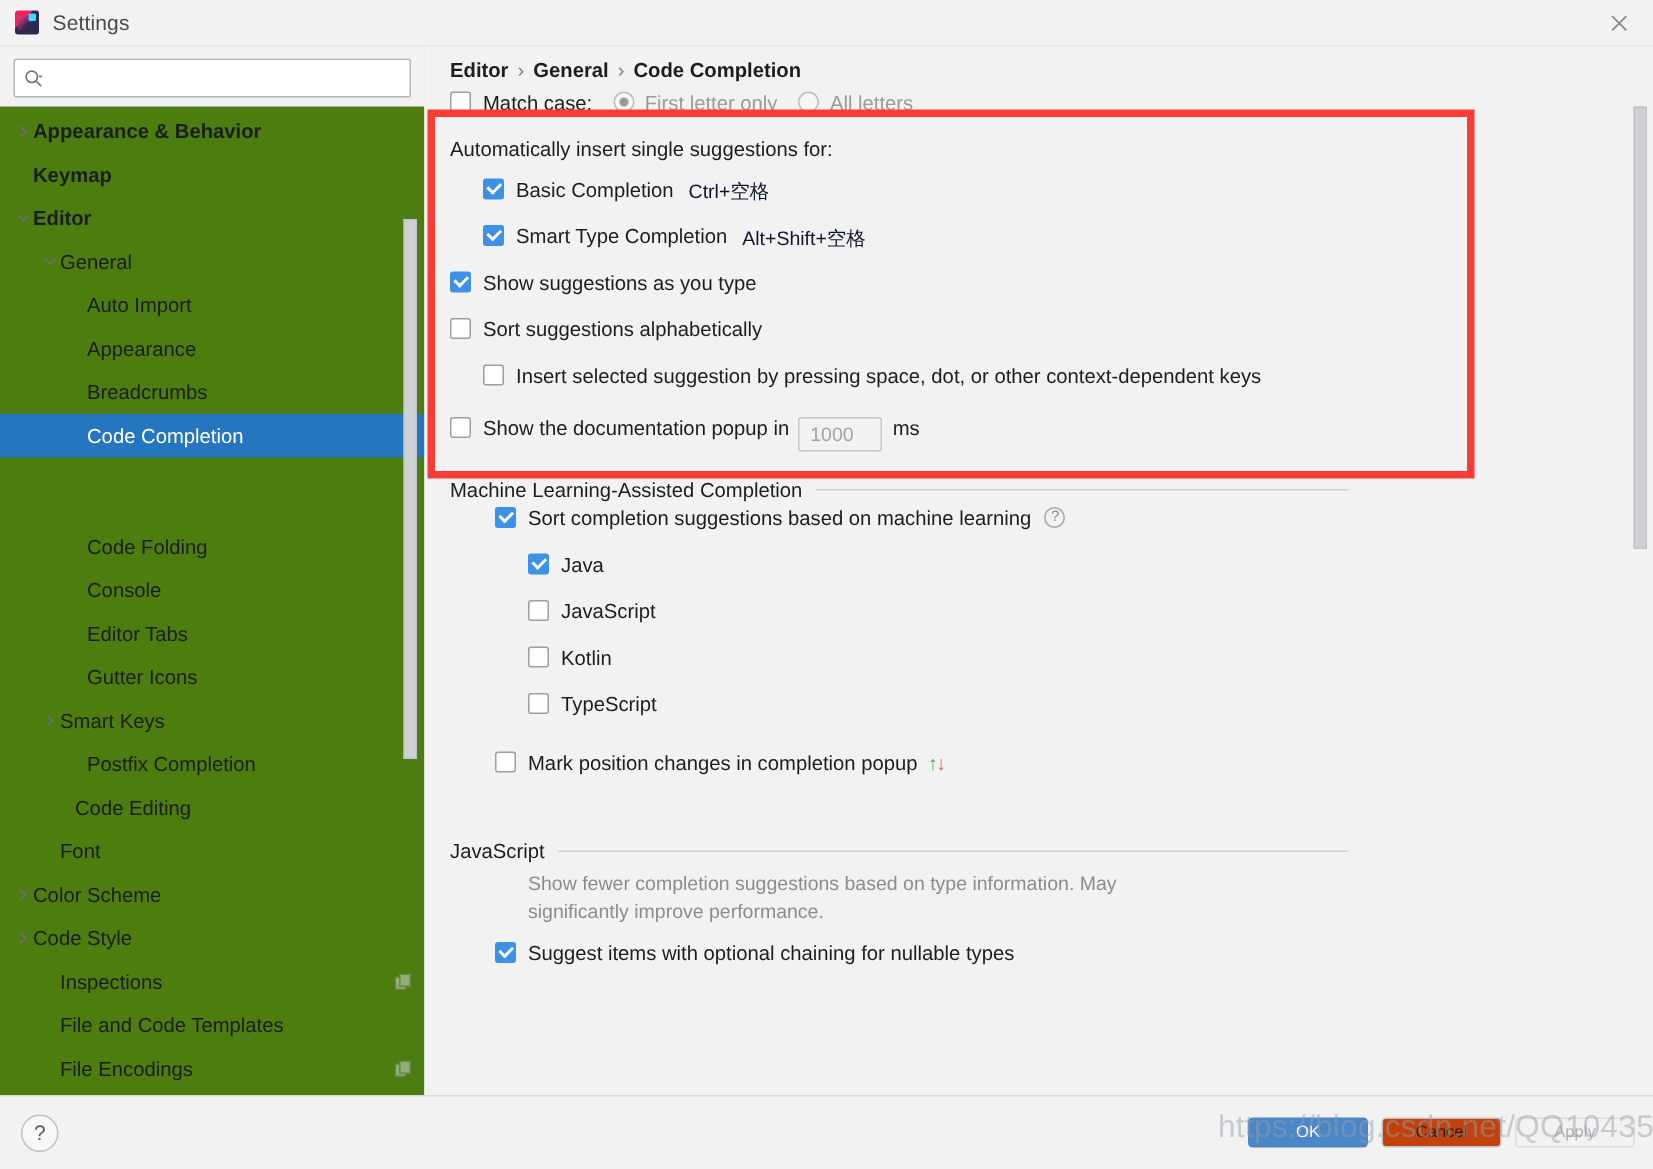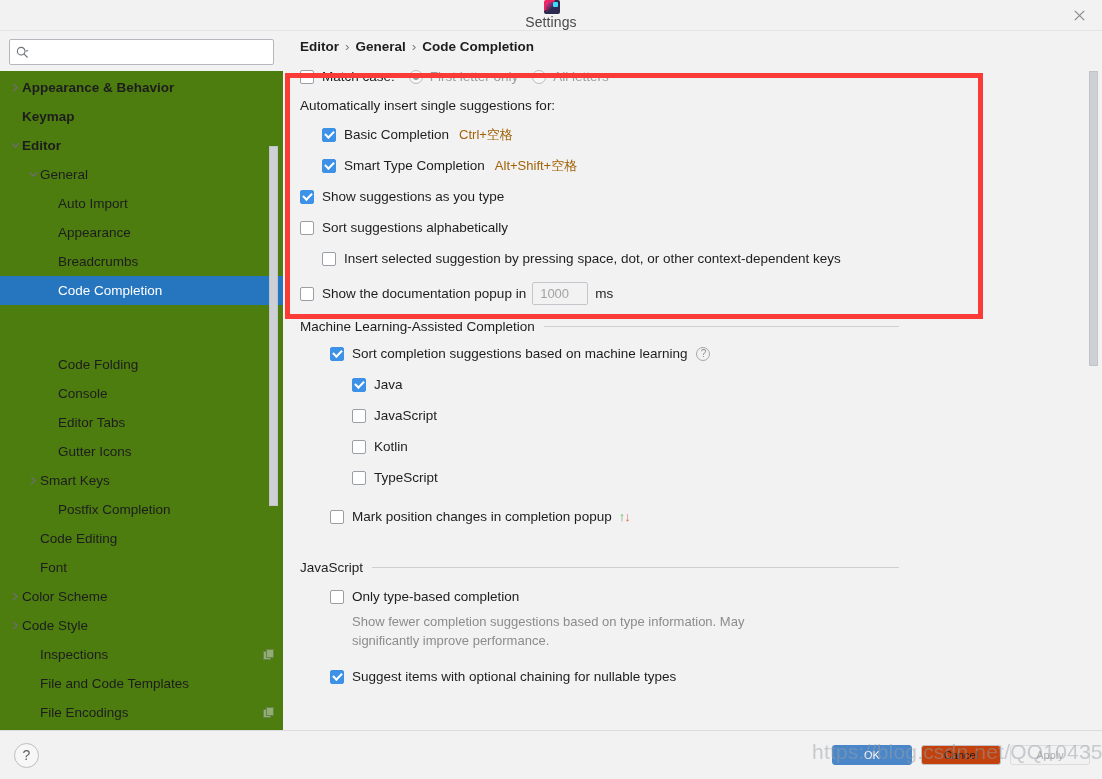--- a/index.html
+++ b/index.html
@@ -17,21 +17,20 @@
     display: flex; flex-direction: column;
   }
 
   
   .titlebar {
     height: 31px; min-height: 31px;
     background: #f2f2f2;
     display: flex; align-items: center;
     border-bottom: 1px solid #e4e4e4;
     position: relative;
-    flex-direction: column;
   }
   .app-icon {
     width: 16px; height: 16px; margin-left: 10px; margin-right: 9px;
     position: relative; border-radius: 2px;
     background: linear-gradient(135deg, #f0245c 0%, #f0245c 38%, #2b2b4e 38%, #2b2b4e 100%);
     overflow: hidden;
   }
   .app-icon::after {
     content: ""; position: absolute; left: 2px; bottom: 2px;
     width: 11px; height: 10px; border-radius: 1px;
@@ -120,21 +119,21 @@
     overflow: hidden;
   }
   .breadcrumb {
     font-size: 13.5px; font-weight: bold; color: #1d1d1d;
     padding-top: 8px; padding-bottom: 7px; white-space: nowrap;
     display: flex; align-items: center; gap: 6px;
   }
   .crumb-sep { color: #7a7a7a; font-weight: normal; }
 
   .row {
-    display: flex; align-items: center;
+    display: flex; 
     min-height: 27px; font-size: 13.5px; color: #1d1d1d;
   }
   .row.tall { min-height: 31px; }
   .indent1 { padding-left: 22px; }
   .indent-ml1 { padding-left: 30px; }
   .indent-ml2 { padding-left: 52px; }
 
   
   .cb {
     width: 14px; height: 14px; min-width: 14px;
@@ -154,21 +153,21 @@
     width: 14px; height: 14px; min-width: 14px;
     border: 1px solid #b9bcc0; border-radius: 50%;
     background: #f7f7f7; margin-right: 7px;
     display: inline-flex; align-items: center; justify-content: center;
   }
   .rb.selected::after {
     content: ""; width: 6px; height: 6px; border-radius: 50%;
     background: #9a9a9a;
   }
   .disabled-text { color: #9b9b9b; }
-  .shortcut { color: #a16207; margin-left: 10px; font-size: 13px; }
+  .shortcut { color: #0f172a; margin-left: 10px; font-size: 13px; }
   .hint {
     font-size: 13px; color: #8c8c8c; line-height: 19px;
   }
 
   .num-field {
     width: 56px; height: 23px; margin: 0 7px 0 6px;
     border: 1px solid #c3c7cb; border-radius: 2px;
     background: #f2f2f2; color: #a3a3a3; font-size: 13px;
     padding: 0 7px; font-family: "Liberation Sans", sans-serif;
     outline: none;
@@ -335,21 +334,21 @@
               <svg width="9" height="9" viewBox="0 0 9 9">
                 <path d="M2.6,1.3 L6.2,4.5 L2.6,7.7" stroke="currentColor" stroke-width="1.3" fill="none" stroke-linecap="round"></path>
               </svg>
             </span>
             <span>Smart Keys</span>
           </div>
           <div class="tree-item" style="padding-left: 44px;">
             <span class="tw"></span>
             <span>Postfix Completion</span>
           </div>
-          <div class="tree-item" style="padding-left: 26px;">
+          <div class="tree-item" style="padding-left: 36px;">
             <span class="tw"></span>
             <span>Code Editing</span>
           </div>
           <div class="tree-item" style="padding-left: 26px;">
             <span class="tw"></span>
             <span>Font</span>
           </div>
           <div class="tree-item" style="padding-left: 8px;">
             <span class="tw">
               <svg width="9" height="9" viewBox="0 0 9 9">
@@ -494,24 +493,20 @@
           <span class="cb"></span>
           <span>Mark position changes in completion popup</span>
           <span class="arrows"><span class="arr-up">↑</span><span class="arr-down">↓</span></span>
         </div>
 
         <div class="section-head" style="margin-top:28px">
           <span>JavaScript</span>
           <span class="line"></span>
         </div>
 
-        <div class="row tall indent-ml1" style="margin-top:6px">
-          <span class="cb"></span>
-          <span>Only type-based completion</span>
-        </div>
         <div class="hint" style="padding-left:52px">
           <div>Show fewer completion suggestions based on type information. May</div>
           <div>significantly improve performance.</div>
         </div>
 
         <div class="row tall indent-ml1" style="margin-top:11px">
           <span class="cb checked"></span>
           <span>Suggest items with optional chaining for nullable types</span>
         </div>
 

